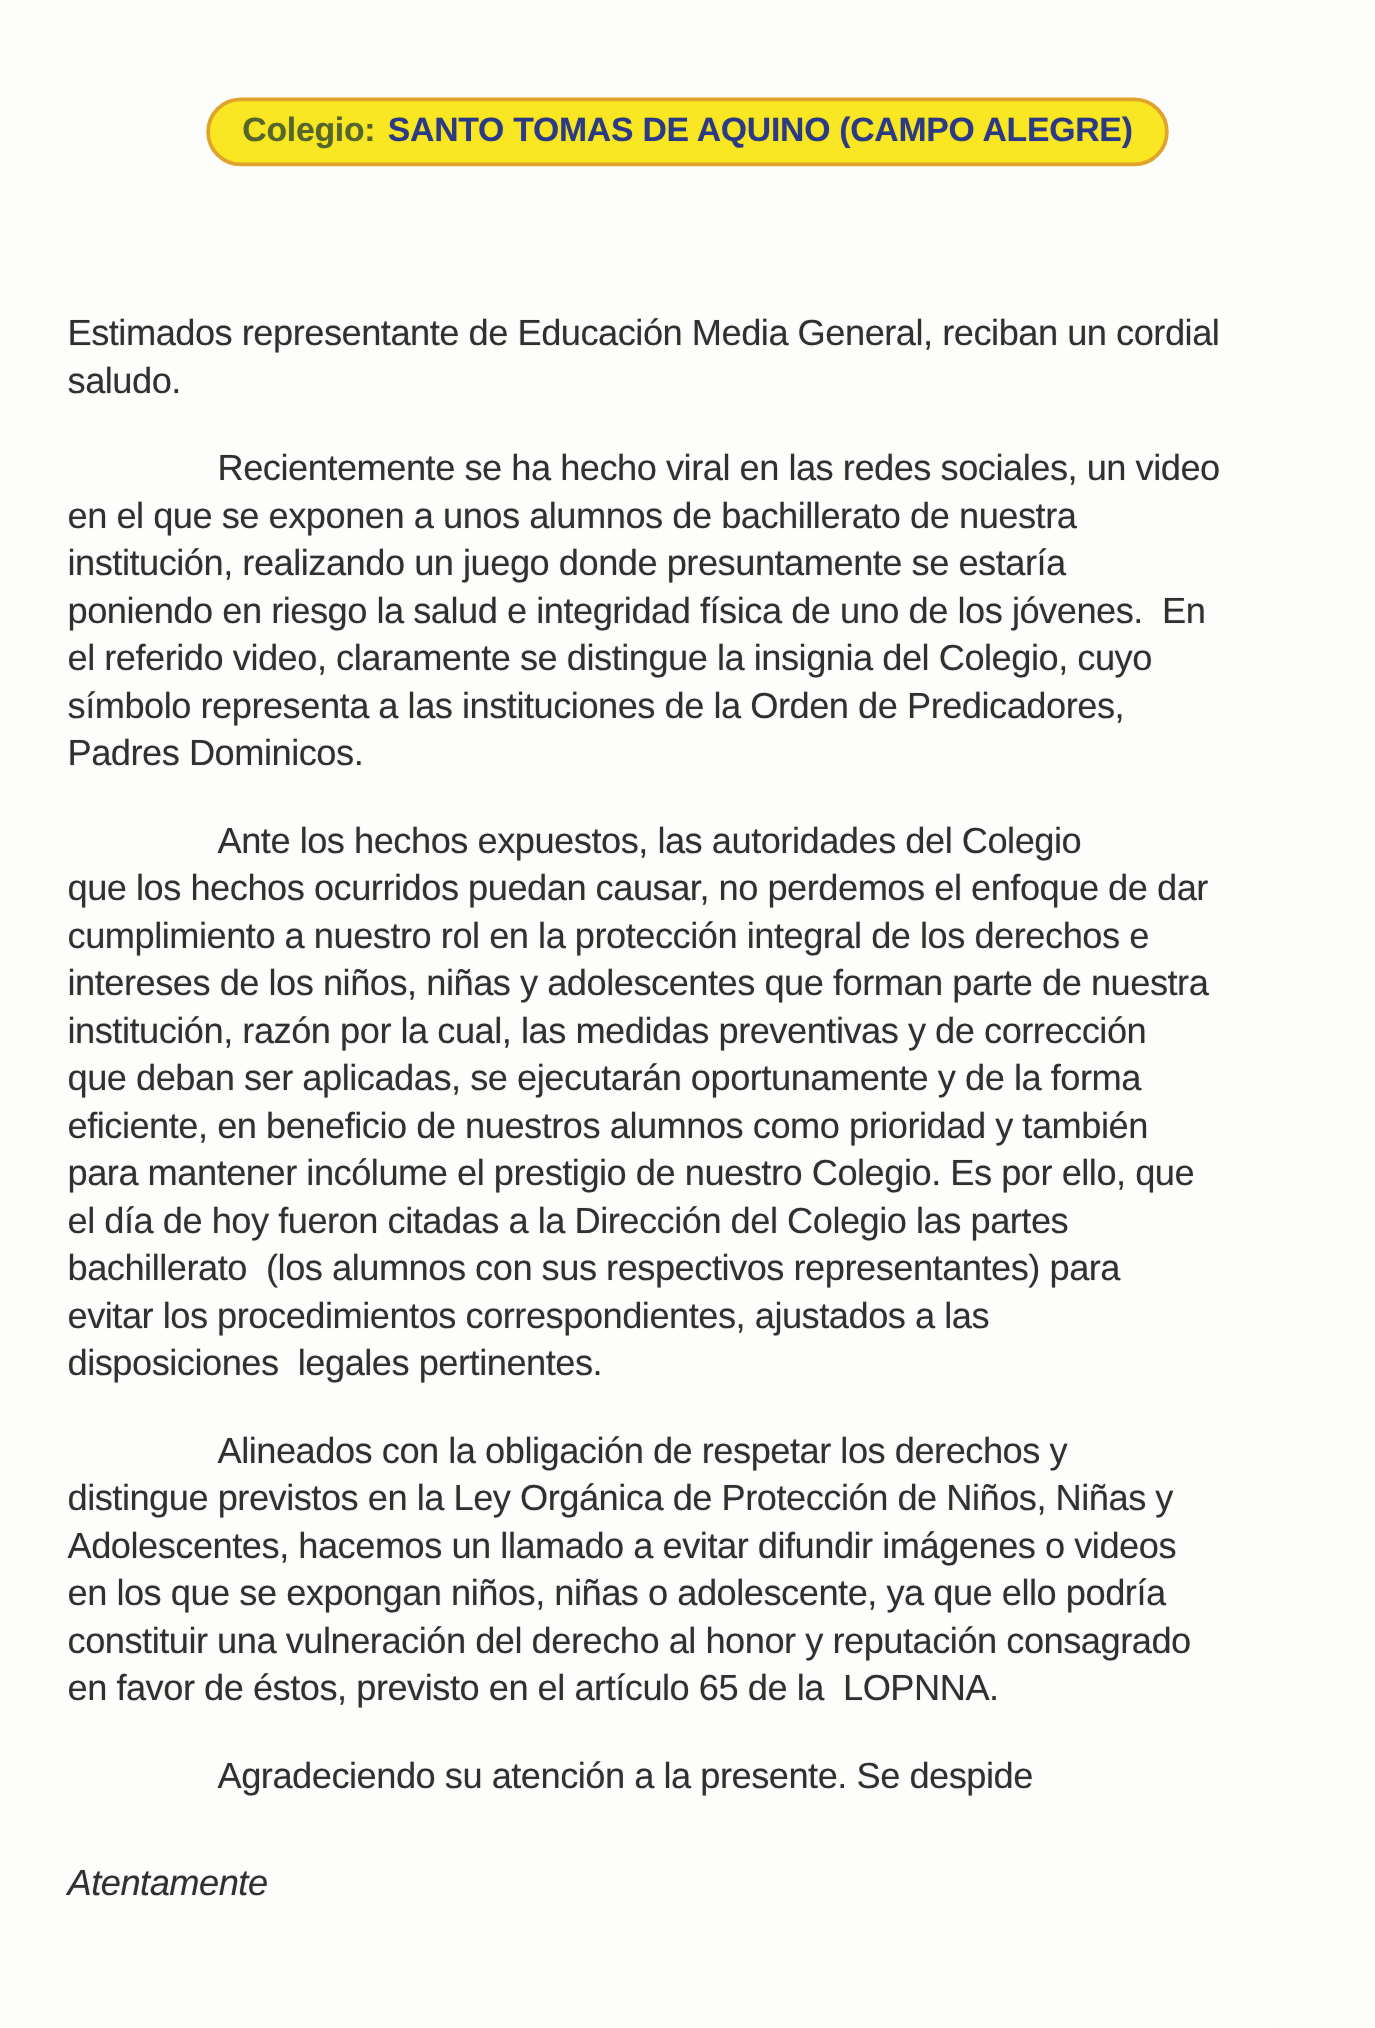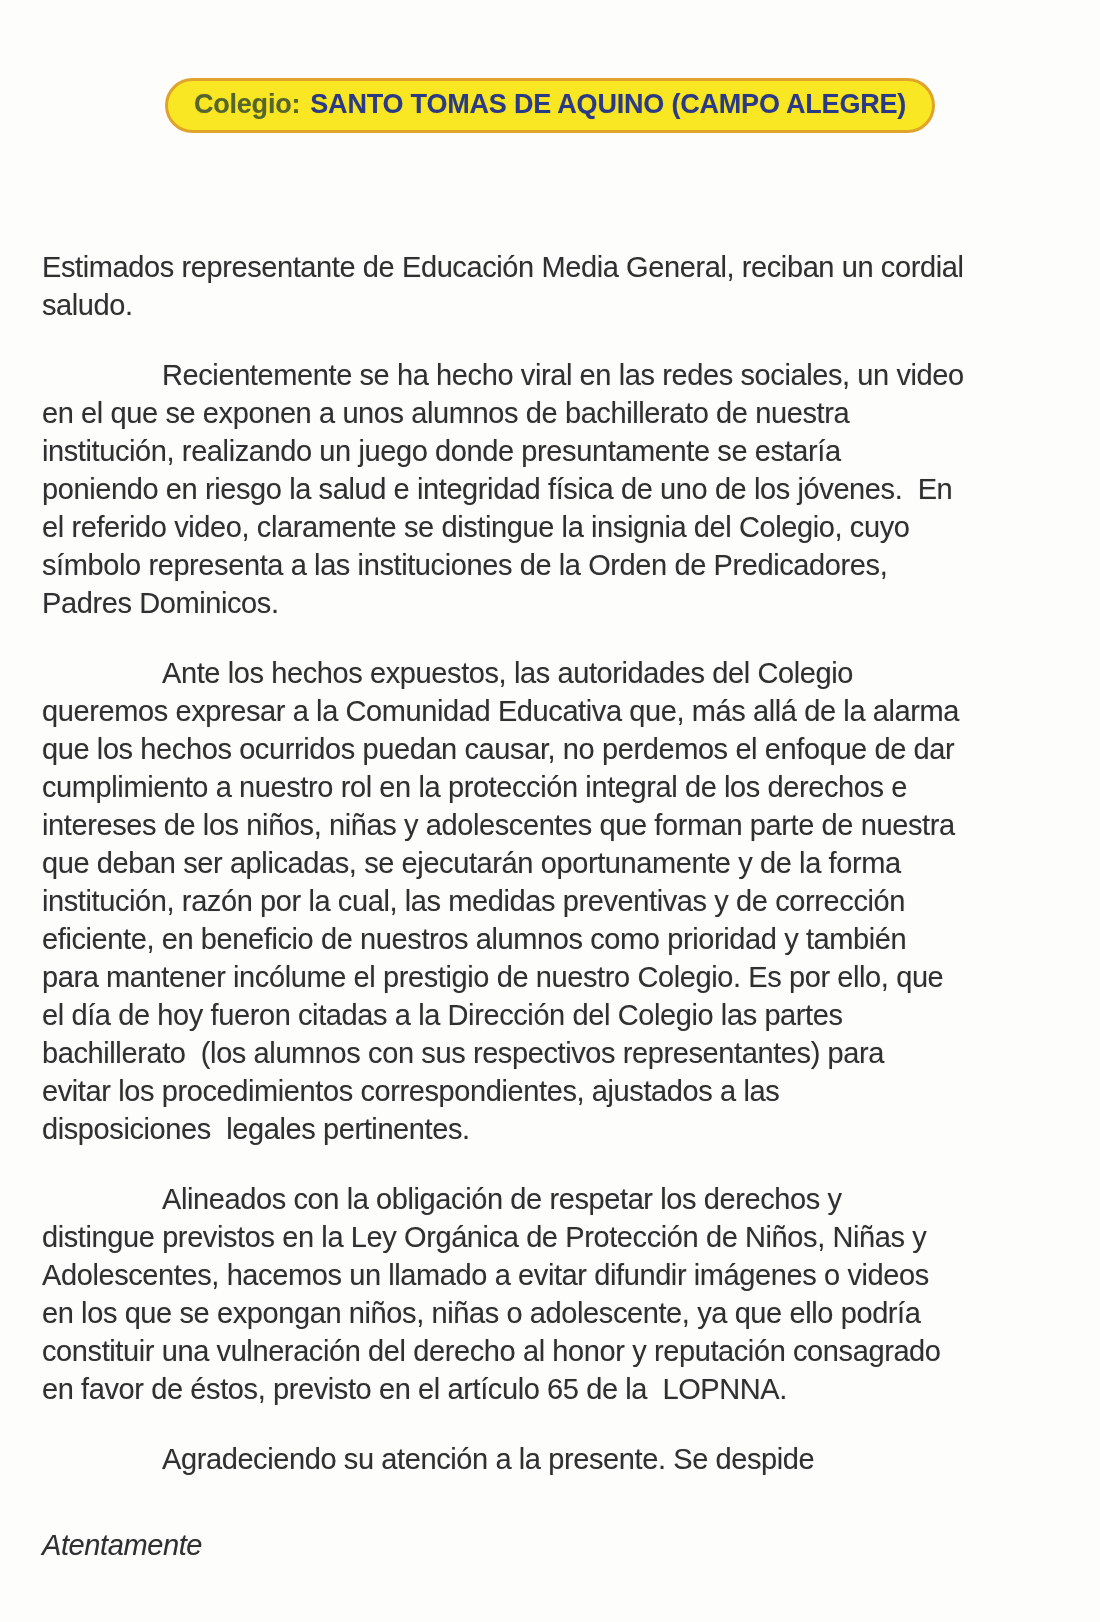--- a/index.html
+++ b/index.html
@@ -40,21 +40,21 @@
     color: var(--badge-school, #2b3a87);
   }
   .letter-body {
     padding: 115px 42px 0 42px;
     font-size: 29px;
     line-height: 38px;
     letter-spacing: -0.4px;
     text-shadow: 0 0 1px rgba(30, 30, 30, 0.28);
   }
   .para {
-    margin: 0 0 32px 0;
+    margin: 0 0 32px 12px;
   }
   .para .line {
     white-space: pre;
   }
   .para.indent .line:first-child {
     text-indent: 120px;
   }
   .para.large-gap {
     margin-top: 48px;
     font-style: italic;
@@ -78,26 +78,25 @@
         <div class="line">Recientemente se ha hecho viral en las redes sociales, un video</div>
         <div class="line">en el que se exponen a unos alumnos de bachillerato de nuestra</div>
         <div class="line">institución, realizando un juego donde presuntamente se estaría</div>
         <div class="line">poniendo en riesgo la salud e integridad física de uno de los jóvenes.  En</div>
         <div class="line">el referido video, claramente se distingue la insignia del Colegio, cuyo</div>
         <div class="line">símbolo representa a las instituciones de la Orden de Predicadores,</div>
         <div class="line">Padres Dominicos.</div>
       </div>
       <div class="para indent">
         <div class="line">Ante los hechos expuestos, las autoridades del Colegio</div>
-        <div class="line">queremos expresar a la Comunidad Educativa que, más allá de la alarma</div>
         <div class="line">que los hechos ocurridos puedan causar, no perdemos el enfoque de dar</div>
         <div class="line">cumplimiento a nuestro rol en la protección integral de los derechos e</div>
         <div class="line">intereses de los niños, niñas y adolescentes que forman parte de nuestra</div>
+        <div class="line">institución, razón por la cual, las medidas preventivas y de corrección</div>
         <div class="line">que deban ser aplicadas, se ejecutarán oportunamente y de la forma</div>
-        <div class="line">institución, razón por la cual, las medidas preventivas y de corrección</div>
         <div class="line">eficiente, en beneficio de nuestros alumnos como prioridad y también</div>
         <div class="line">para mantener incólume el prestigio de nuestro Colegio. Es por ello, que</div>
         <div class="line">el día de hoy fueron citadas a la Dirección del Colegio las partes</div>
         <div class="line">bachillerato  (los alumnos con sus respectivos representantes) para</div>
         <div class="line">evitar los procedimientos correspondientes, ajustados a las</div>
         <div class="line">disposiciones  legales pertinentes.</div>
       </div>
       <div class="para indent">
         <div class="line">Alineados con la obligación de respetar los derechos y</div>
         <div class="line">distingue previstos en la Ley Orgánica de Protección de Niños, Niñas y</div>

